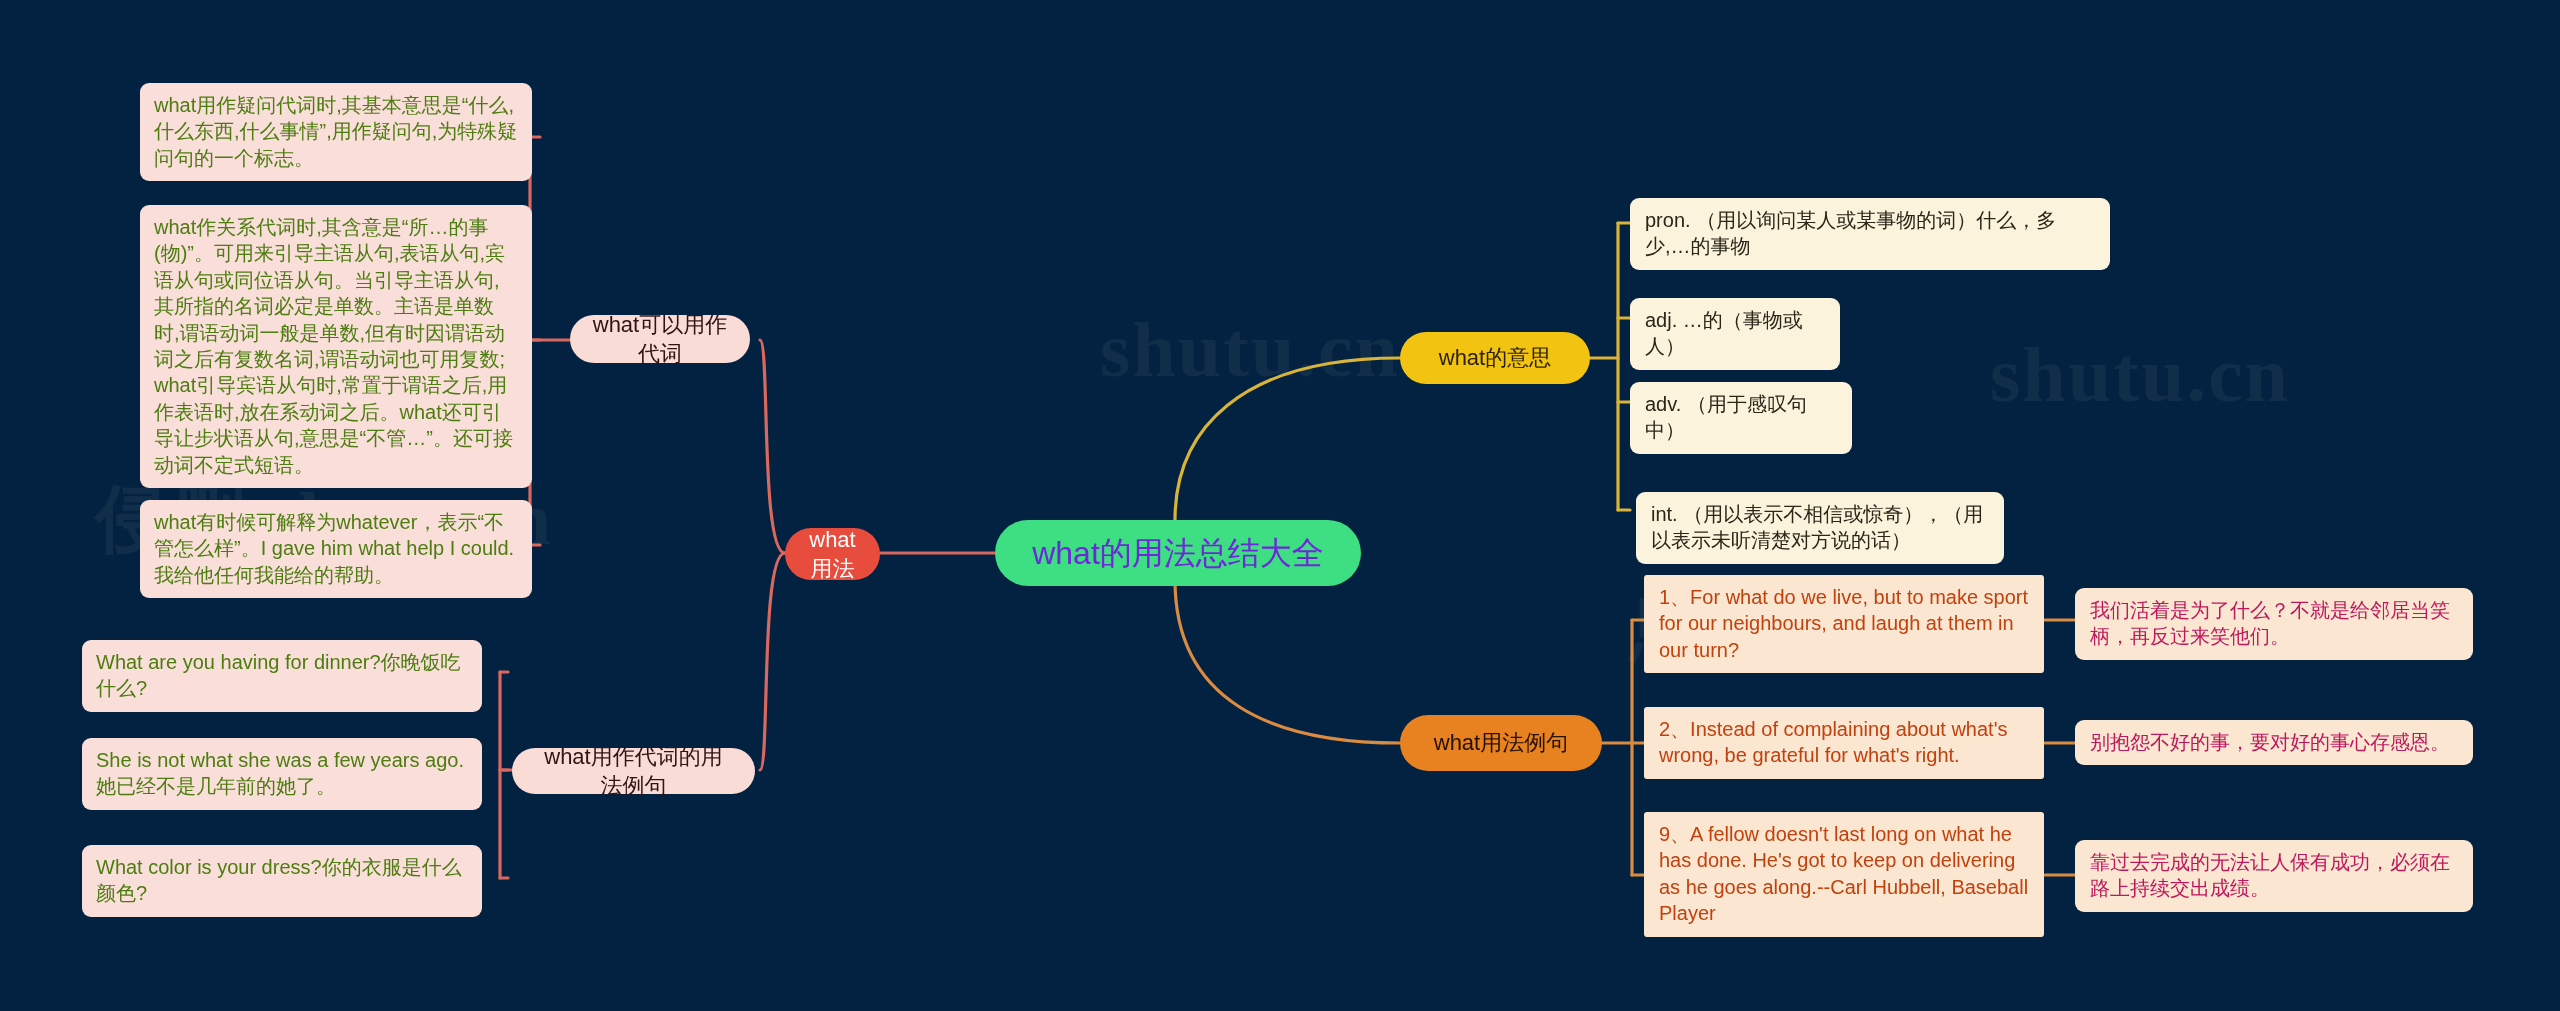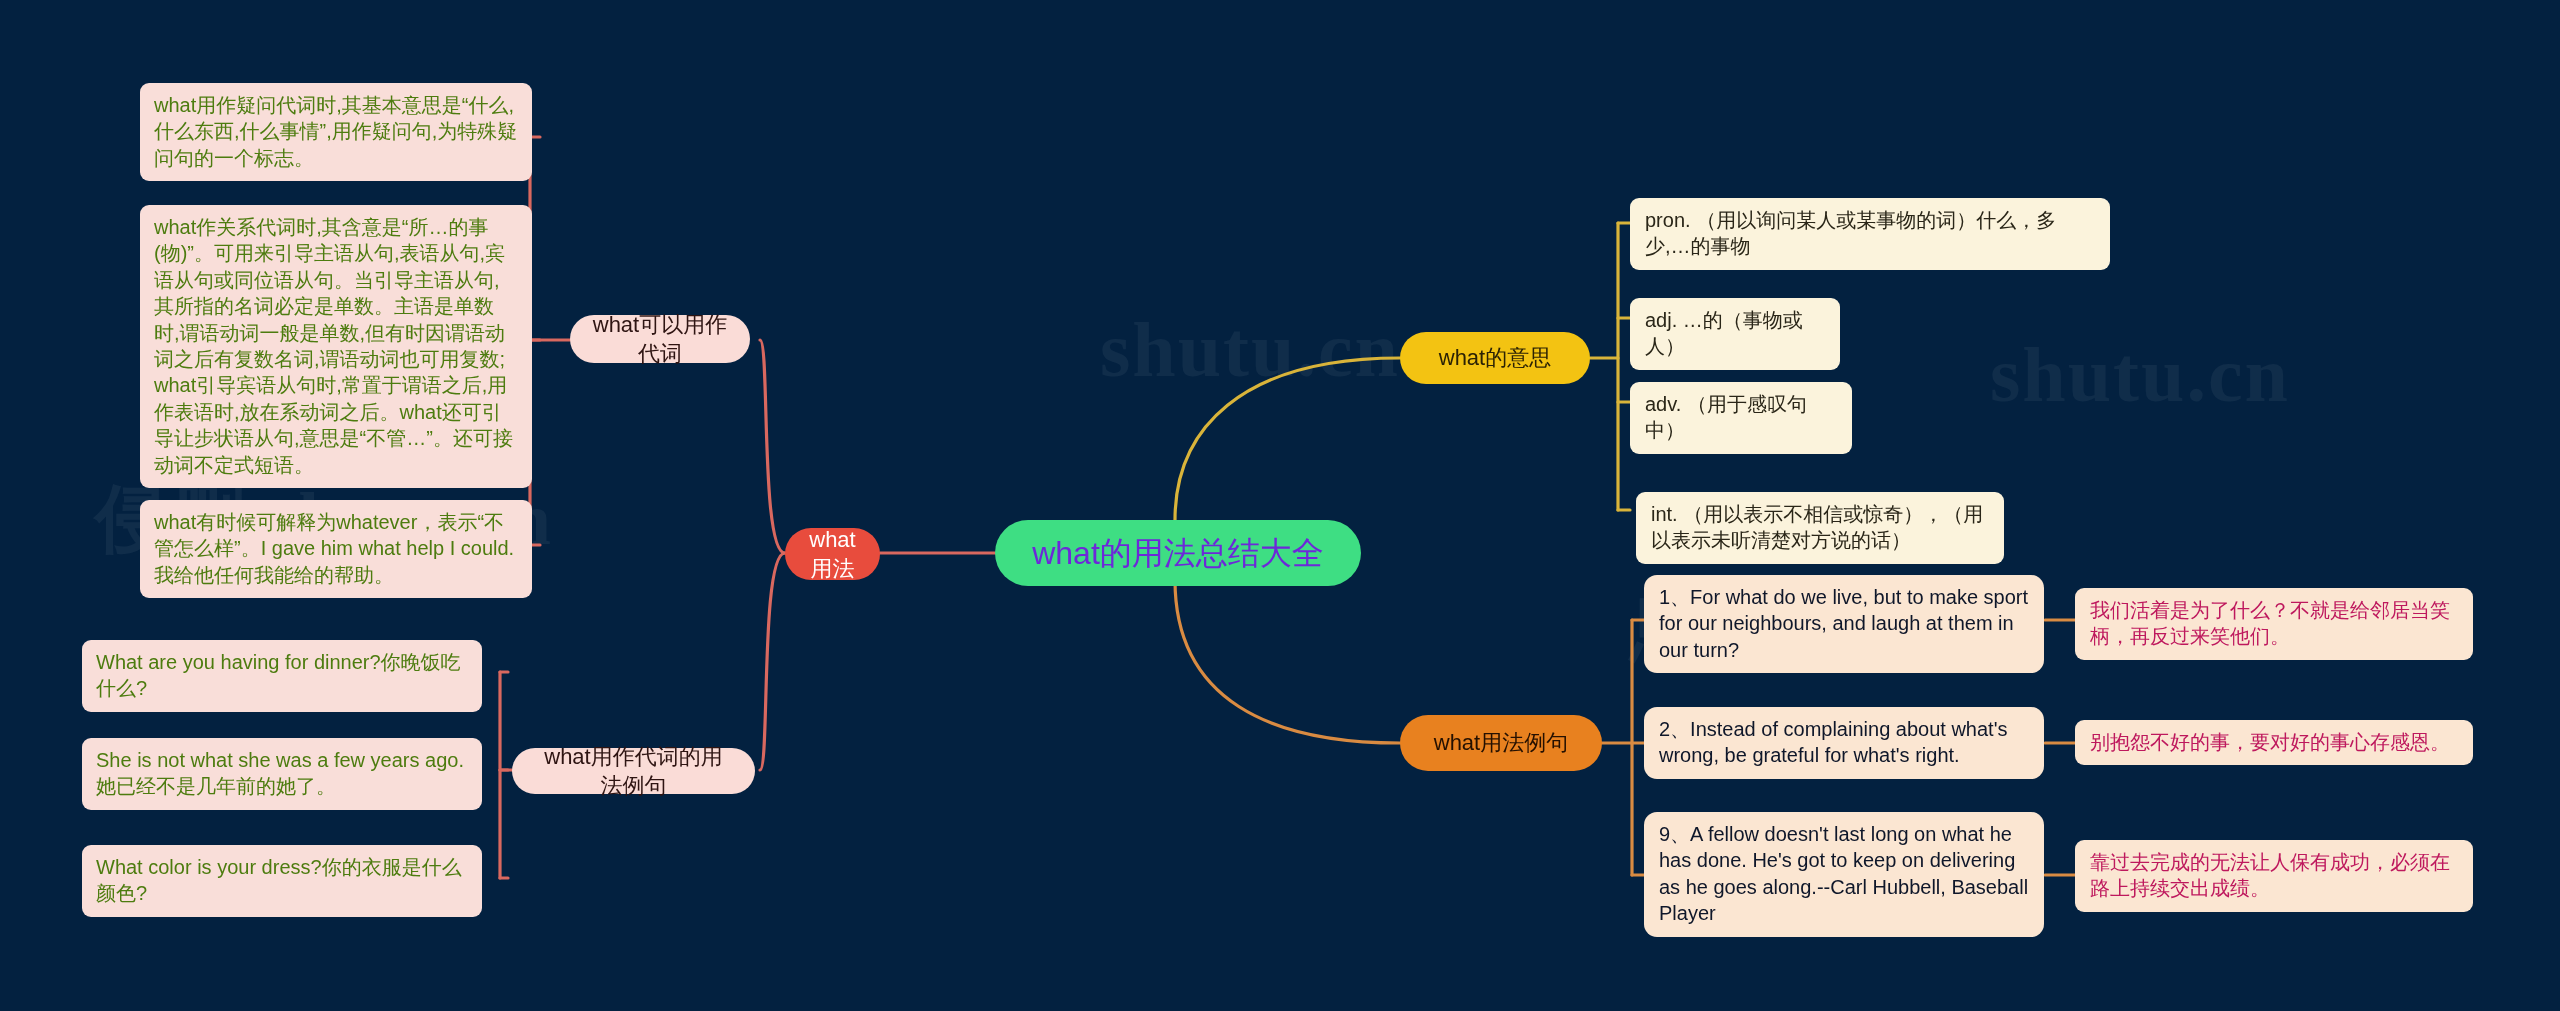--- a/index.html
+++ b/index.html
@@ -74,22 +74,22 @@
   .leaf-cream {
     background: #fbf3dc;
     color: #2a2618;
     border-radius: 9px;
     padding: 9px 14px 10px 15px;
     font-size: 20px;
   }
   
   .leaf-peach {
     background: #fbe6d2;
-    color: #0f172a;
-    border-radius: 13px;
+    color: #c2410c;
+    border-radius: 3px;
     padding: 9px 14px 10px 15px;
     font-size: 20px;
   }
   
   .leaf-trans {
     background: #fbe6d2;
     color: #be185d;
     border-radius: 9px;
     padding: 9px 14px 10px 15px;
     font-size: 20px;

